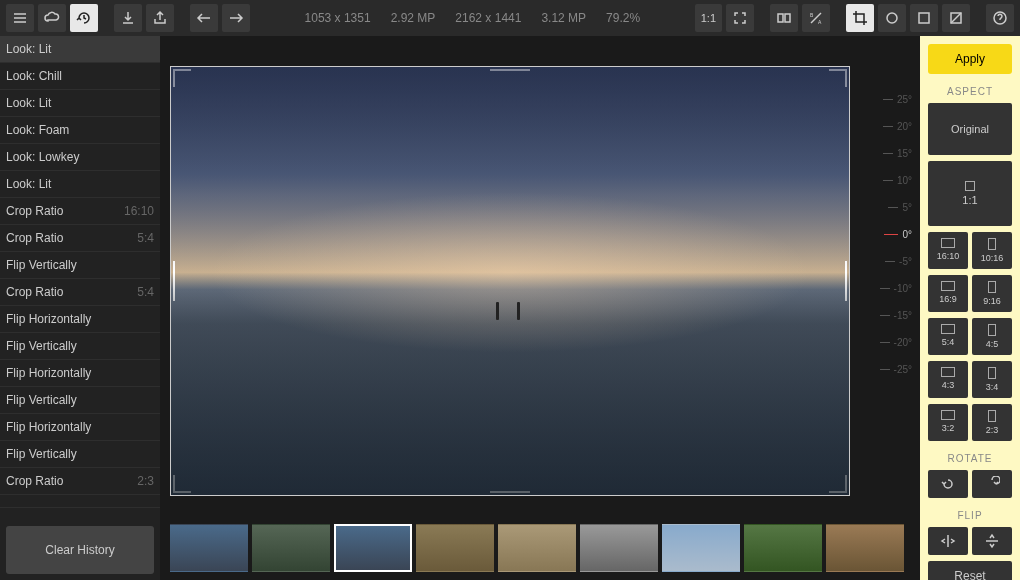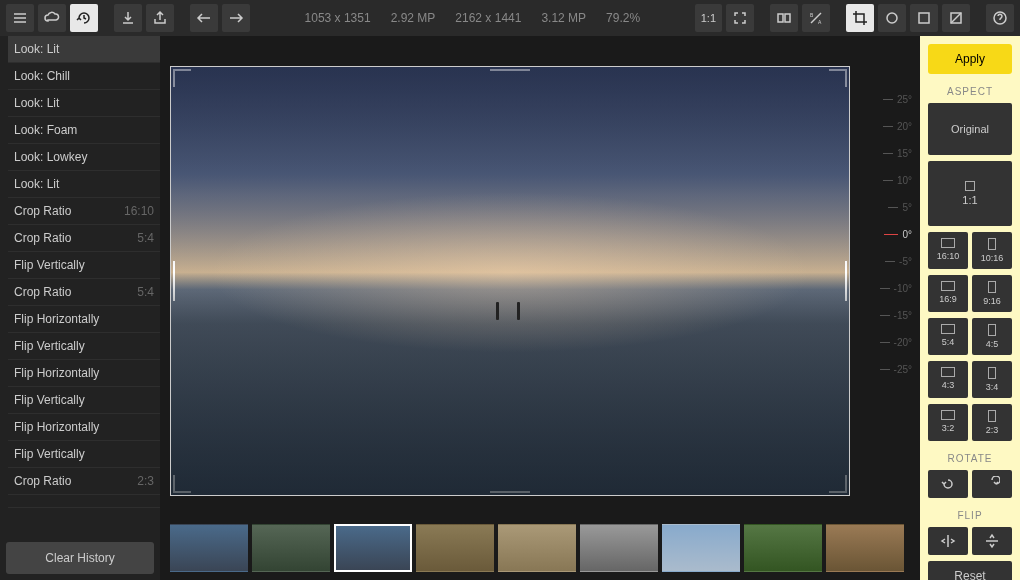--- a/index.html
+++ b/index.html
@@ -7,24 +7,24 @@
 .toolbar { height:36px; background:#2a2a2a; display:flex; align-items:center; padding:0 6px; gap:4px; }
 .tbtn { width:28px; height:28px; background:#3a3a3a; display:flex; align-items:center; justify-content:center; border-radius:2px; cursor:pointer; }
 .tbtn.active { background:#e8e8e8; color:#222; }
 .tbtn svg { width:16px; height:16px; }
 .info { color:#888; margin:0 8px; font-size:12px; }
 .spacer { flex:1; }
 .main { display:flex; height:544px; }
 .sidebar { width:160px; background:#222; display:flex; flex-direction:column; }
 .revert { margin:6px; background:#444; color:#ccc; padding:8px; text-align:center; border-radius:3px; cursor:pointer; }
 .hlist { flex:1; overflow:auto; }
-.hitem { padding:6px 6px; display:flex; justify-content:space-between; cursor:pointer; font-size:12px; border-bottom:1px solid #2e2e2e;margin-left:8px; }
+.hitem { padding:6px 6px; display:flex; justify-content:space-between; cursor:pointer; font-size:12px; border-bottom:1px solid #2e2e2e; }
 .hitem.sel { background:#3a3a3a; }
 .hval { color:#666; }
-.clear { margin:6px; background:#444; color:#ccc; padding:9px; text-align:center; border-radius:3px; cursor:pointer; }
+.clear { margin:6px; background:#444; color:#ccc; padding:17px; text-align:center; border-radius:3px; cursor:pointer; }
 .center { flex:1; background:#1a1a1a; position:relative; display:flex; flex-direction:column; }
 .canvas { flex:1; padding:30px 50px 10px 10px; position:relative; }
 .img { width:680px; height:430px; background:linear-gradient(to bottom,#2a3550 0%,#4a5a78 25%,#c8b090 48%,#6a7585 52%,#3a4555 100%); position:relative; border:1px solid #ccc; }
 .img::after { content:""; position:absolute; inset:0; background:
  radial-gradient(ellipse 300px 80px at 50% 48%, rgba(255,220,180,0.4), transparent),
  linear-gradient(to bottom, rgba(40,50,80,0.6) 0%, rgba(80,90,120,0.3) 30%, transparent 48%, rgba(30,40,50,0.5) 60%, rgba(20,30,40,0.7) 100%);
 }
 .figures { position:absolute; left:48%; top:55%; width:3px; height:18px; background:#222; border-radius:1px; z-index:2; }
 .figures2 { position:absolute; left:51%; top:55%; width:3px; height:18px; background:#222; border-radius:1px; z-index:2; }
 .corner { position:absolute; width:18px; height:18px; border:2px solid #fff; }

